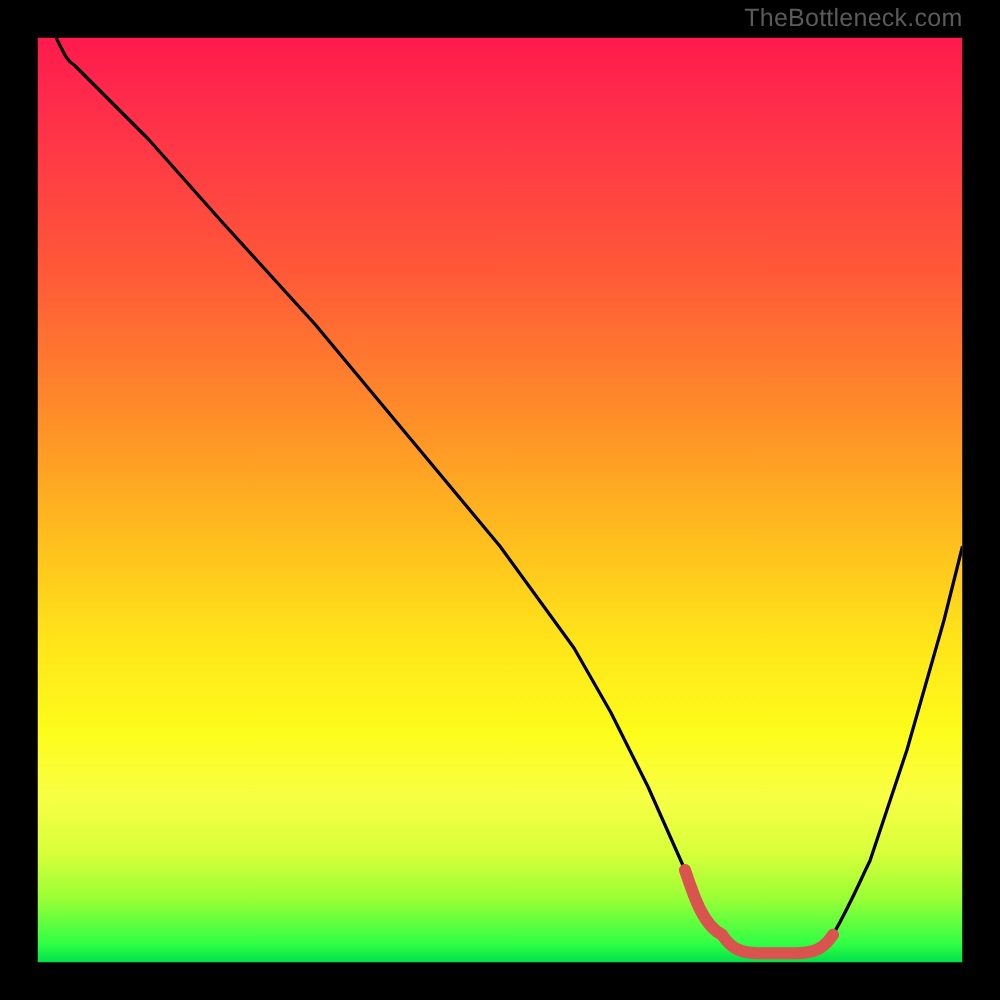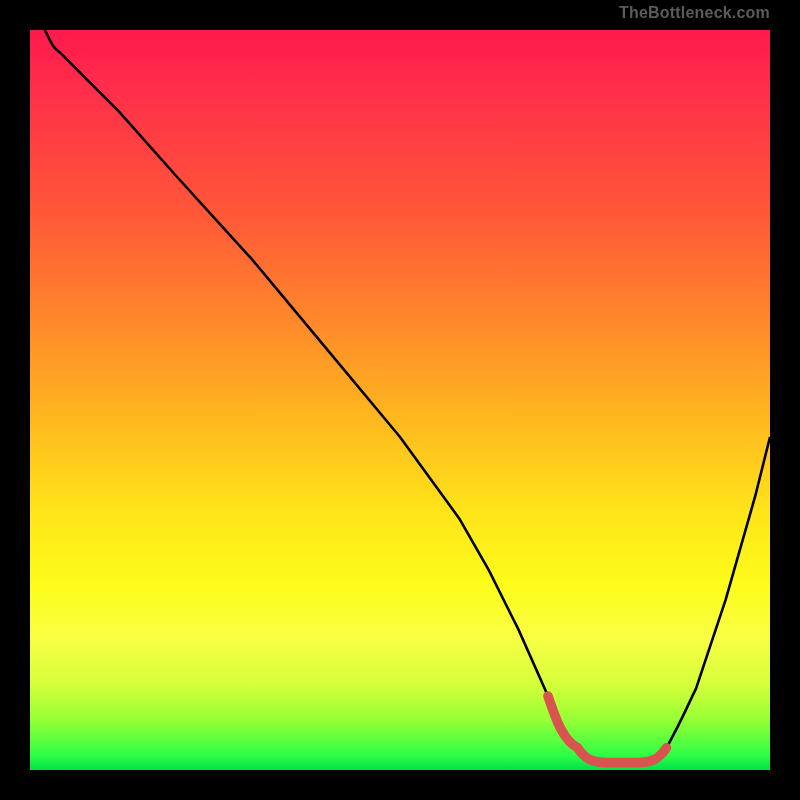--- a/index.html
+++ b/index.html
@@ -51,22 +51,22 @@
     position: absolute;
     inset: 0;
     width: 740px;
     height: 740px;
   }
   .attribution {
     position: absolute;
     top: 4px;
     right: 30px;
     color: #5b5b5b;
-    font-size: 16px;
-    font-weight: 700;
+    font-size: 20px;
+    font-weight: 400;
     letter-spacing: 0.2px;
     white-space: nowrap;
   }
 </style>
 </head>
 <body>
 
 <div class="frame">
 
   <div class="attribution">TheBottleneck.com</div>

